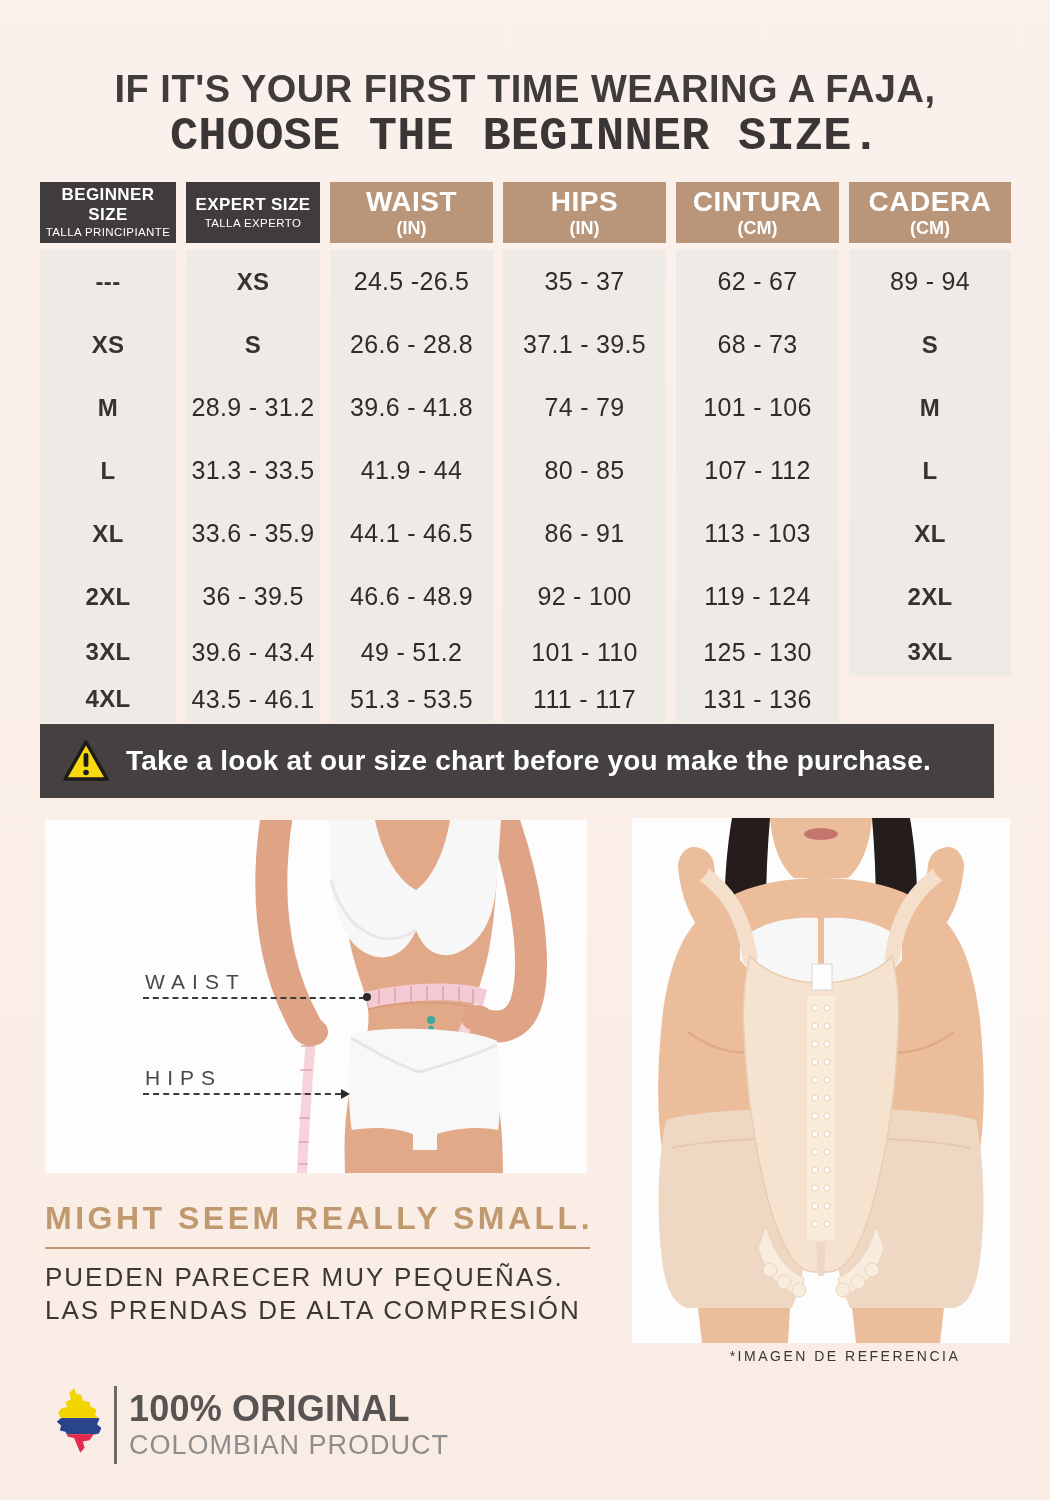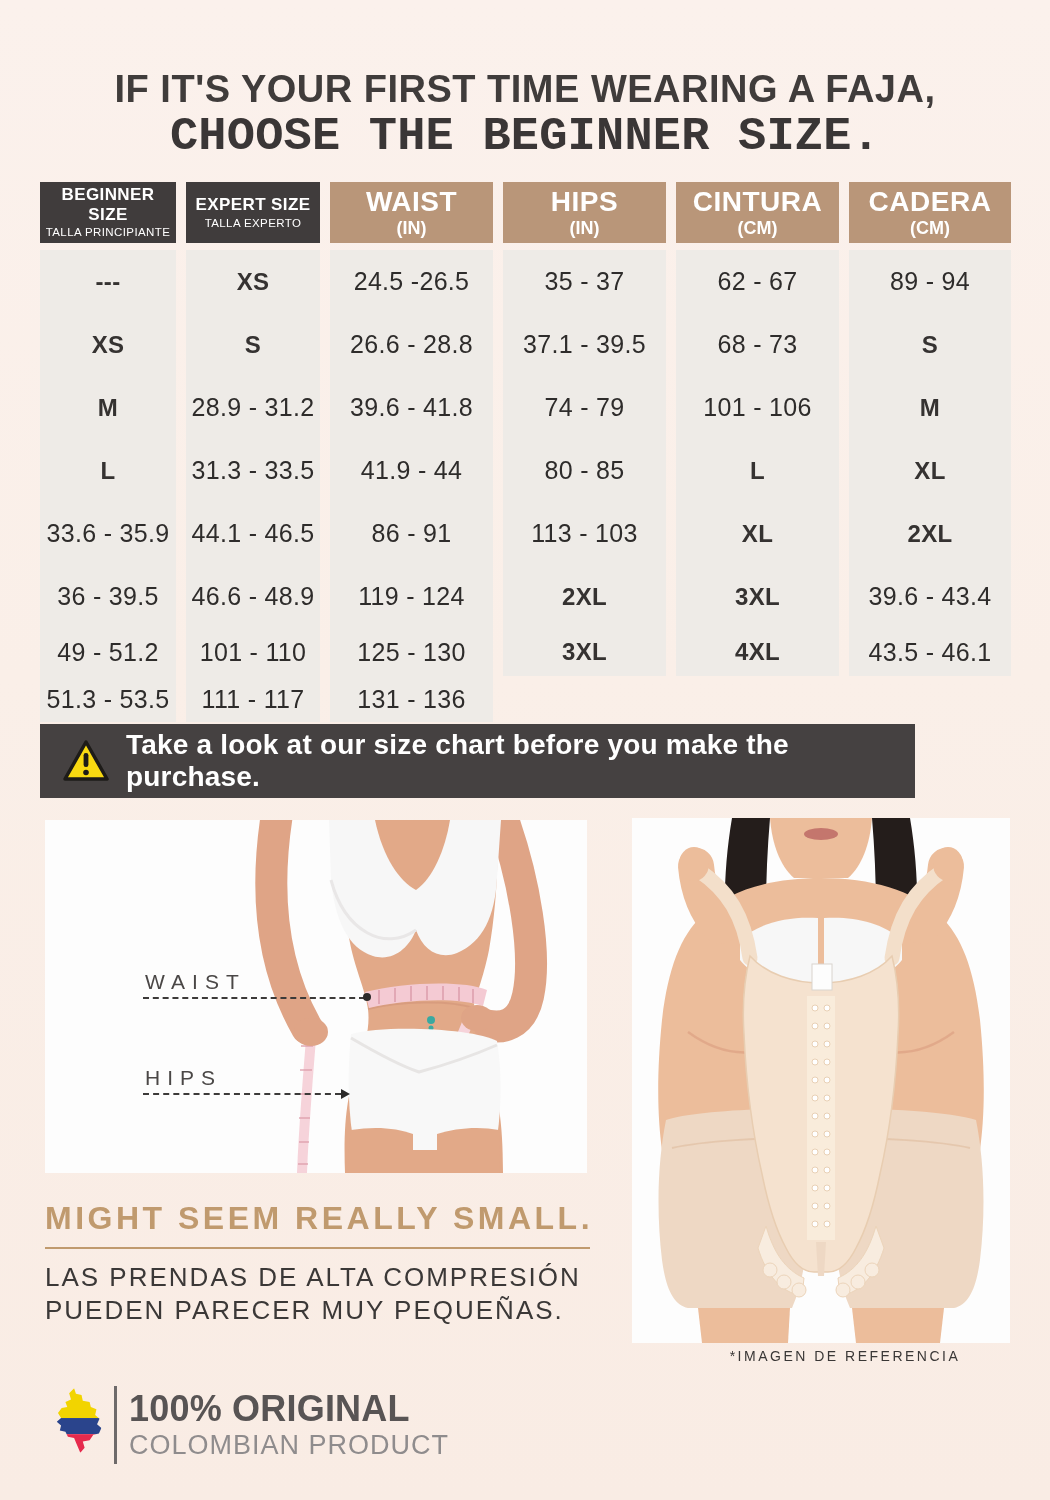--- a/index.html
+++ b/index.html
@@ -21,21 +21,21 @@
   .hcell.tan{background:#b99679;}
   .hcell.dark .main{font-size:17px;font-weight:800;letter-spacing:.4px;}
   .hcell.dark .sub{font-size:11.5px;font-weight:400;letter-spacing:.4px;margin-top:2px;}
   .hcell.tan .main{font-size:28px;font-weight:800;letter-spacing:.5px;}
   .hcell.tan .sub{font-size:18px;font-weight:800;}
   #table-body{margin-top:7px;grid-template-rows:63px 63px 63px 63px 63px 63px 48px 46px;}
   .tcell{background:#eeebe7;display:flex;align-items:center;justify-content:center;
          font-size:25px;font-weight:400;color:#2e2c2b;letter-spacing:.3px;}
   .tcell-size{font-weight:800;font-size:24px;color:#353231;}
   
-  .banner{position:absolute;left:40px;top:724px;width:875px;height:74px;background:#454141;
+  .banner{position:absolute;left:40px;top:724px;width:954px;height:74px;background:#454141;
           display:flex;align-items:center;}
   .banner .icon{margin-left:22px;flex:0 0 auto;display:flex;}
   .banner .txt{margin-left:16px;color:#ffffff;font-size:28px;font-weight:800;letter-spacing:.2px;}
   
   .photo{position:absolute;background:#fdfdfd;overflow:hidden;}
   .photo-left{left:45px;top:820px;width:542px;height:353px;}
   .photo-right{left:632px;top:818px;width:378px;height:525px;}
   .measure-label{position:absolute;font-size:21px;letter-spacing:7px;color:#4a4746;font-weight:400;}
   .dash-line{position:absolute;border-top:2px dashed #3c3a39;}
   .dash-dot{position:absolute;width:8px;height:8px;border-radius:50%;background:#2c2a29;}
@@ -109,30 +109,32 @@
         <div class="tcell tcell-size">M</div>
         <div class="tcell">28.9 - 31.2</div>
         <div class="tcell">39.6 - 41.8</div>
         <div class="tcell">74 - 79</div>
         <div class="tcell">101 - 106</div>
         <div class="tcell tcell-size">M</div>
         <div class="tcell tcell-size">L</div>
         <div class="tcell">31.3 - 33.5</div>
         <div class="tcell">41.9 - 44</div>
         <div class="tcell">80 - 85</div>
+        <div class="tcell">107 - 112</div>
         <div class="tcell tcell-size">L</div>
         <div class="tcell tcell-size">XL</div>
         <div class="tcell">33.6 - 35.9</div>
         <div class="tcell">44.1 - 46.5</div>
         <div class="tcell">86 - 91</div>
         <div class="tcell">113 - 103</div>
         <div class="tcell tcell-size">XL</div>
         <div class="tcell tcell-size">2XL</div>
         <div class="tcell">36 - 39.5</div>
         <div class="tcell">46.6 - 48.9</div>
+        <div class="tcell">92 - 100</div>
         <div class="tcell">119 - 124</div>
         <div class="tcell tcell-size">2XL</div>
         <div class="tcell tcell-size">3XL</div>
         <div class="tcell">39.6 - 43.4</div>
         <div class="tcell">49 - 51.2</div>
         <div class="tcell">101 - 110</div>
         <div class="tcell">125 - 130</div>
         <div class="tcell tcell-size">3XL</div>
         <div class="tcell tcell-size">4XL</div>
         <div class="tcell">43.5 - 46.1</div>
@@ -288,22 +290,22 @@
 
       <ellipse cx="62" cy="46" rx="15" ry="17" fill="#ecbd9b"></ellipse>
       <ellipse cx="316" cy="46" rx="15" ry="17" fill="#ecbd9b"></ellipse>
     </svg>
   </div>
   <div class="ref-caption">*IMAGEN DE REFERENCIA</div>
 
   <div class="note">
     <div class="en2">MIGHT SEEM REALLY SMALL.</div>
     <div class="rule"></div>
+    <div class="es">PUEDEN PARECER MUY PEQUEÑAS.</div>
     <div class="es">LAS PRENDAS DE ALTA COMPRESIÓN</div>
-    <div class="es">PUEDEN PARECER MUY PEQUEÑAS.</div>
   </div>
 
   <div class="badge">
     <span class="map">
       <svg width="62" height="76" viewBox="0 0 100 120">
         <defs>
           <clipPath id="colombia-shape">
             <polygon points="55,4 47,12 50,22 41,26 44,34 35,36 29,44 34,52 27,58 34,64 32,72 41,74 45,82 55,84 59,94 65,108 72,100 69,90 80,88 86,79 95,77 99,68 92,62 96,53 89,47 91,38 82,34 80,26 69,24 67,15 58,13"></polygon>
           </clipPath>
         </defs>

